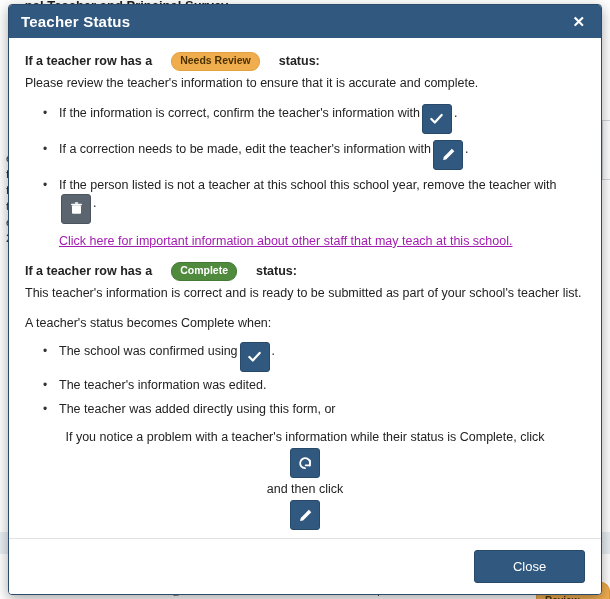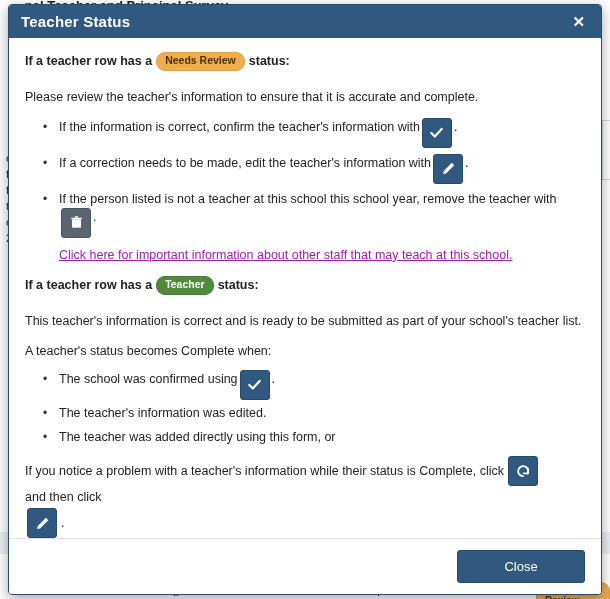--- a/index.html
+++ b/index.html
@@ -129,30 +129,30 @@
     padding: 0 16px;
     background: #ffffff;
   }
   .btn-close {
     background: #31587f;
     color: #fff;
     border: 1px solid #27496a;
     border-radius: 3px;
     font-size: 13px;
     padding: 8px 0;
-    width: 128px;
+    width: 111px;
     text-align: center;
     cursor: pointer;
   }
 
   
   .para { margin: 0 0 10px 0; }
-  .hdr { font-weight: bold; margin: 0 0 2px 0; display: flex; align-items: center; flex-wrap: wrap; gap: 4px; }
+  .hdr { font-weight: bold; margin: 0 0 2px 0; display: flex; align-items: center; flex-wrap: wrap; gap: 19px; }
   .hdr .txt { font-weight: bold; }
-  .sub { margin: 17px 0 12px 0; }
+  .sub { margin: 3px 0 12px 0; }
   .spacer-8 { height: 8px; }
 
   .badge {
     display: inline-block;
     border-radius: 9px;
     padding: 1px 8px 2px 8px;
     font-size: 10.5px;
     font-weight: bold;
     line-height: 1.3;
     vertical-align: middle;
@@ -224,20 +224,21 @@
     cursor: pointer;
     font-size: 12.5px;
   }
 
   .flowline {
     display: flex;
     align-items: center;
     flex-wrap: wrap;
     gap: 2px;
     margin-bottom: 2px;
+    flex-direction: column;
   }
   .flowline .t { white-space: pre-wrap; }
 </style>
 </head>
 <body>
 
 <div id="page">
 
   <div class="bg">
     <div class="bg-title">...nal Teacher and Principal Survey</div>
@@ -305,21 +306,21 @@
           <span class="t">.</span>
         </li>
       </ul>
 
       <div class="linkline">
         <span class="link">Click here for important information about other staff that may teach at this school.</span>
       </div>
 
       <div class="hdr">
         <span class="txt">If a teacher row has a</span>
-        <span class="badge badge-complete">Teacher</span>
+        <span class="badge badge-complete">Complete</span>
         <span class="txt">status:</span>
       </div>
       <div class="sub">This teacher's information is correct and is ready to be submitted as part of your school's teacher list.</div>
 
       <div class="para">A teacher's status becomes Complete when:</div>
 
       <ul class="bul tight">
         <li>
           <span class="t">The school was confirmed using</span>
           <span class="iconbtn">

